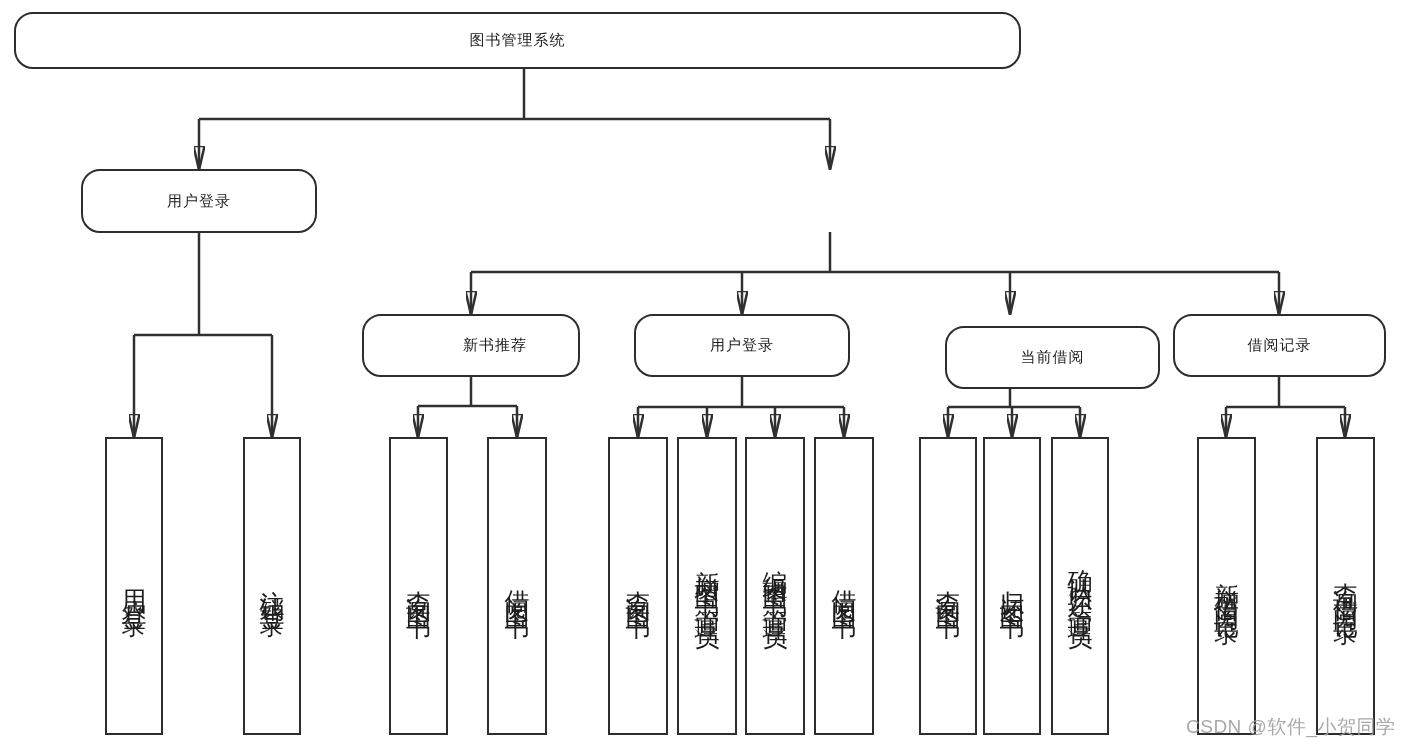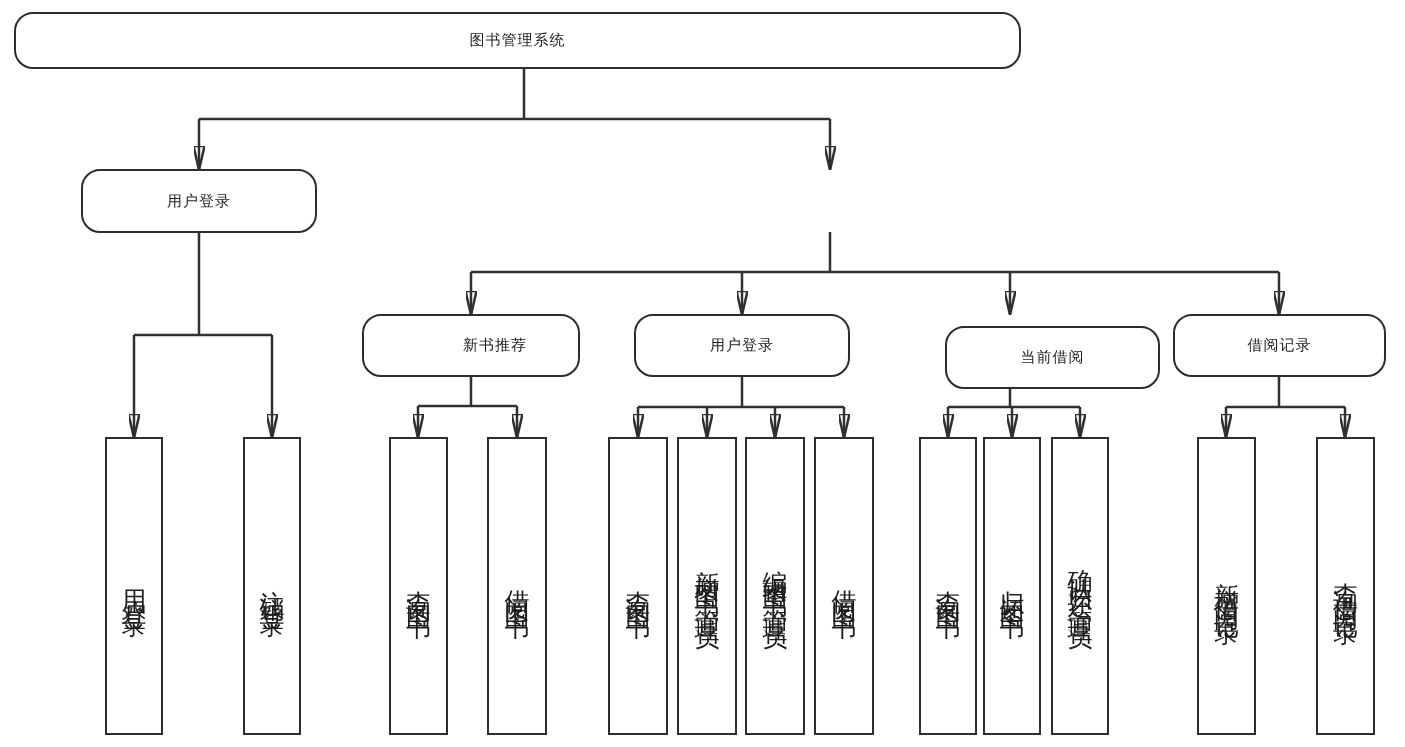--- a/index.html
+++ b/index.html
@@ -142,14 +142,15 @@
   <div class="node vnode" style="left:745px; top:437px; width:60px; height:298px;">编辑图书（管理员）</div>
   <div class="node vnode" style="left:814px; top:437px; width:60px; height:298px;">借阅图书</div>
 
   <div class="node vnode" style="left:919px; top:437px; width:58px; height:298px;">查询图书</div>
   <div class="node vnode" style="left:983px; top:437px; width:58px; height:298px;">归还图书</div>
   <div class="node vnode" style="left:1051px; top:437px; width:58px; height:298px;">确认归还（管理员）</div>
 
   <div class="node vnode" style="left:1197px; top:437px; width:59px; height:298px;">新增借阅记录</div>
   <div class="node vnode" style="left:1316px; top:437px; width:59px; height:298px;">查询借阅记录</div>
 
+  <div id="watermark">CSDN @软件_小贺同学</div>
 
 </div>
 
 </body></html>

